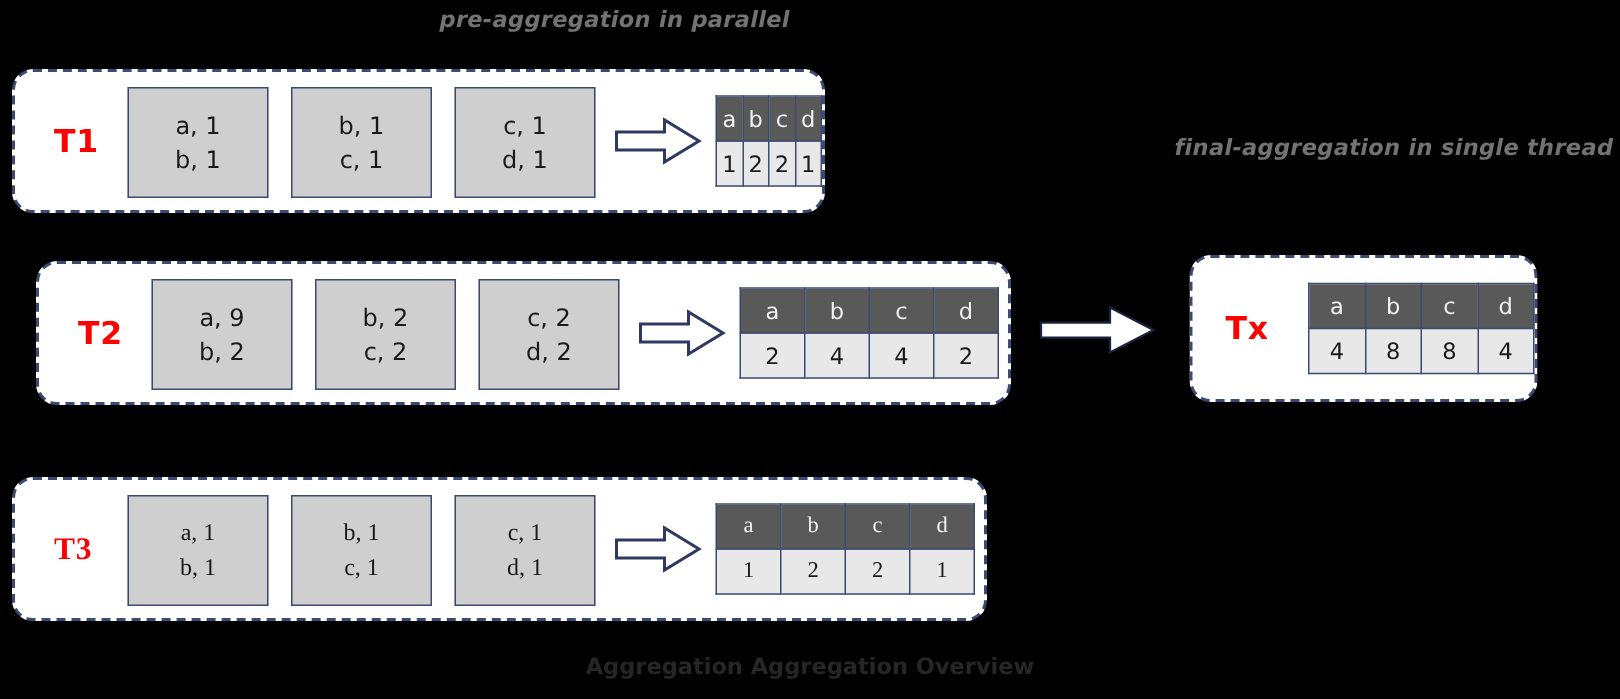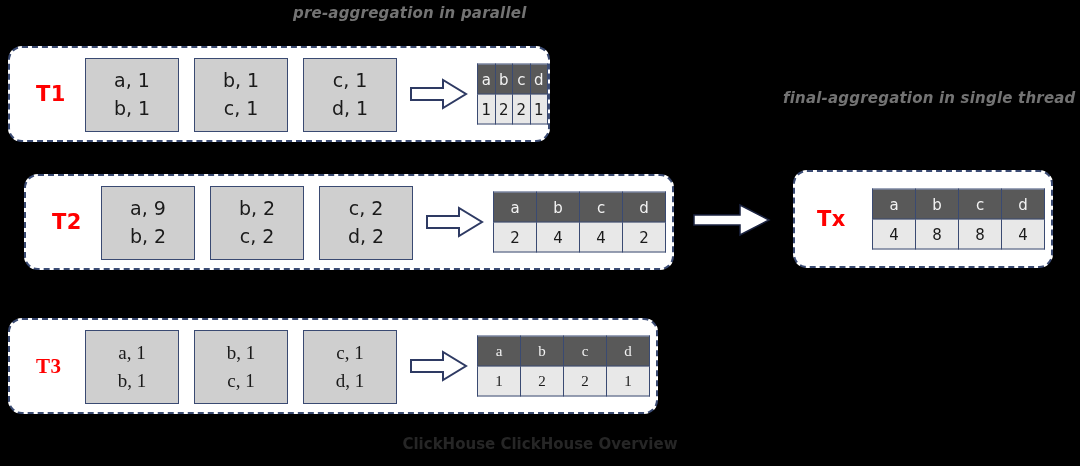--- a/index.html
+++ b/index.html
@@ -47,21 +47,21 @@
   .lane {
     position: absolute;
     background: #ffffff;
     border: 2px dashed #3a4a72;
     border-radius: 14px;
     box-sizing: border-box;
   }
   #lane-t1 { left: 8px;  top: 46px;  width: 542px; height: 96px; }
   #lane-t2 { left: 24px;  top: 174px; width: 650px; height: 96px; }
   #lane-t3 { left: 8px;  top: 318px; width: 650px; height: 96px; font-family: Liberation Serif, serif; }
-  #lane-tx { left: 793px; top: 170px; width: 260px; height: 98px; }
+  #lane-tx { left: 793px; top: 170px; width: 232px; height: 98px; }
 
   .lane-label {
     position: absolute;
     left: 26px;
     top: 50%;
     transform: translateY(-50%);
     color: #ff0000;
     font-size: 21px;
     font-weight: 600;
     letter-spacing: 0.5px;
@@ -80,21 +80,21 @@
     width: 94px;
     height: 74px;
     background: #cfcfcf;
     border: 1.5px solid #3a4a72;
     box-sizing: border-box;
     display: flex;
     flex-direction: column;
     align-items: center;
     justify-content: center;
     color: #1a1a1a;
-    font-size: 19px;
+    font-size: 16px;
     line-height: 1.45;
   }
   .block span { display: block; }
 
   
   .hollow-arrow {
     position: absolute;
     left: 400px;
     top: 50%;
     transform: translateY(-50%);
@@ -286,15 +286,15 @@
       <tr class="body">
         <td>4</td>
         <td>8</td>
         <td>8</td>
         <td>4</td>
       </tr>
     </tbody>
       </table>
   </div>
 
-  <div id="caption-bottom">ClickHouse ClickHouse Overview</div>
+  <div id="caption-bottom">Aggregation Aggregation Overview</div>
 
 </div>
 
 </body></html>

